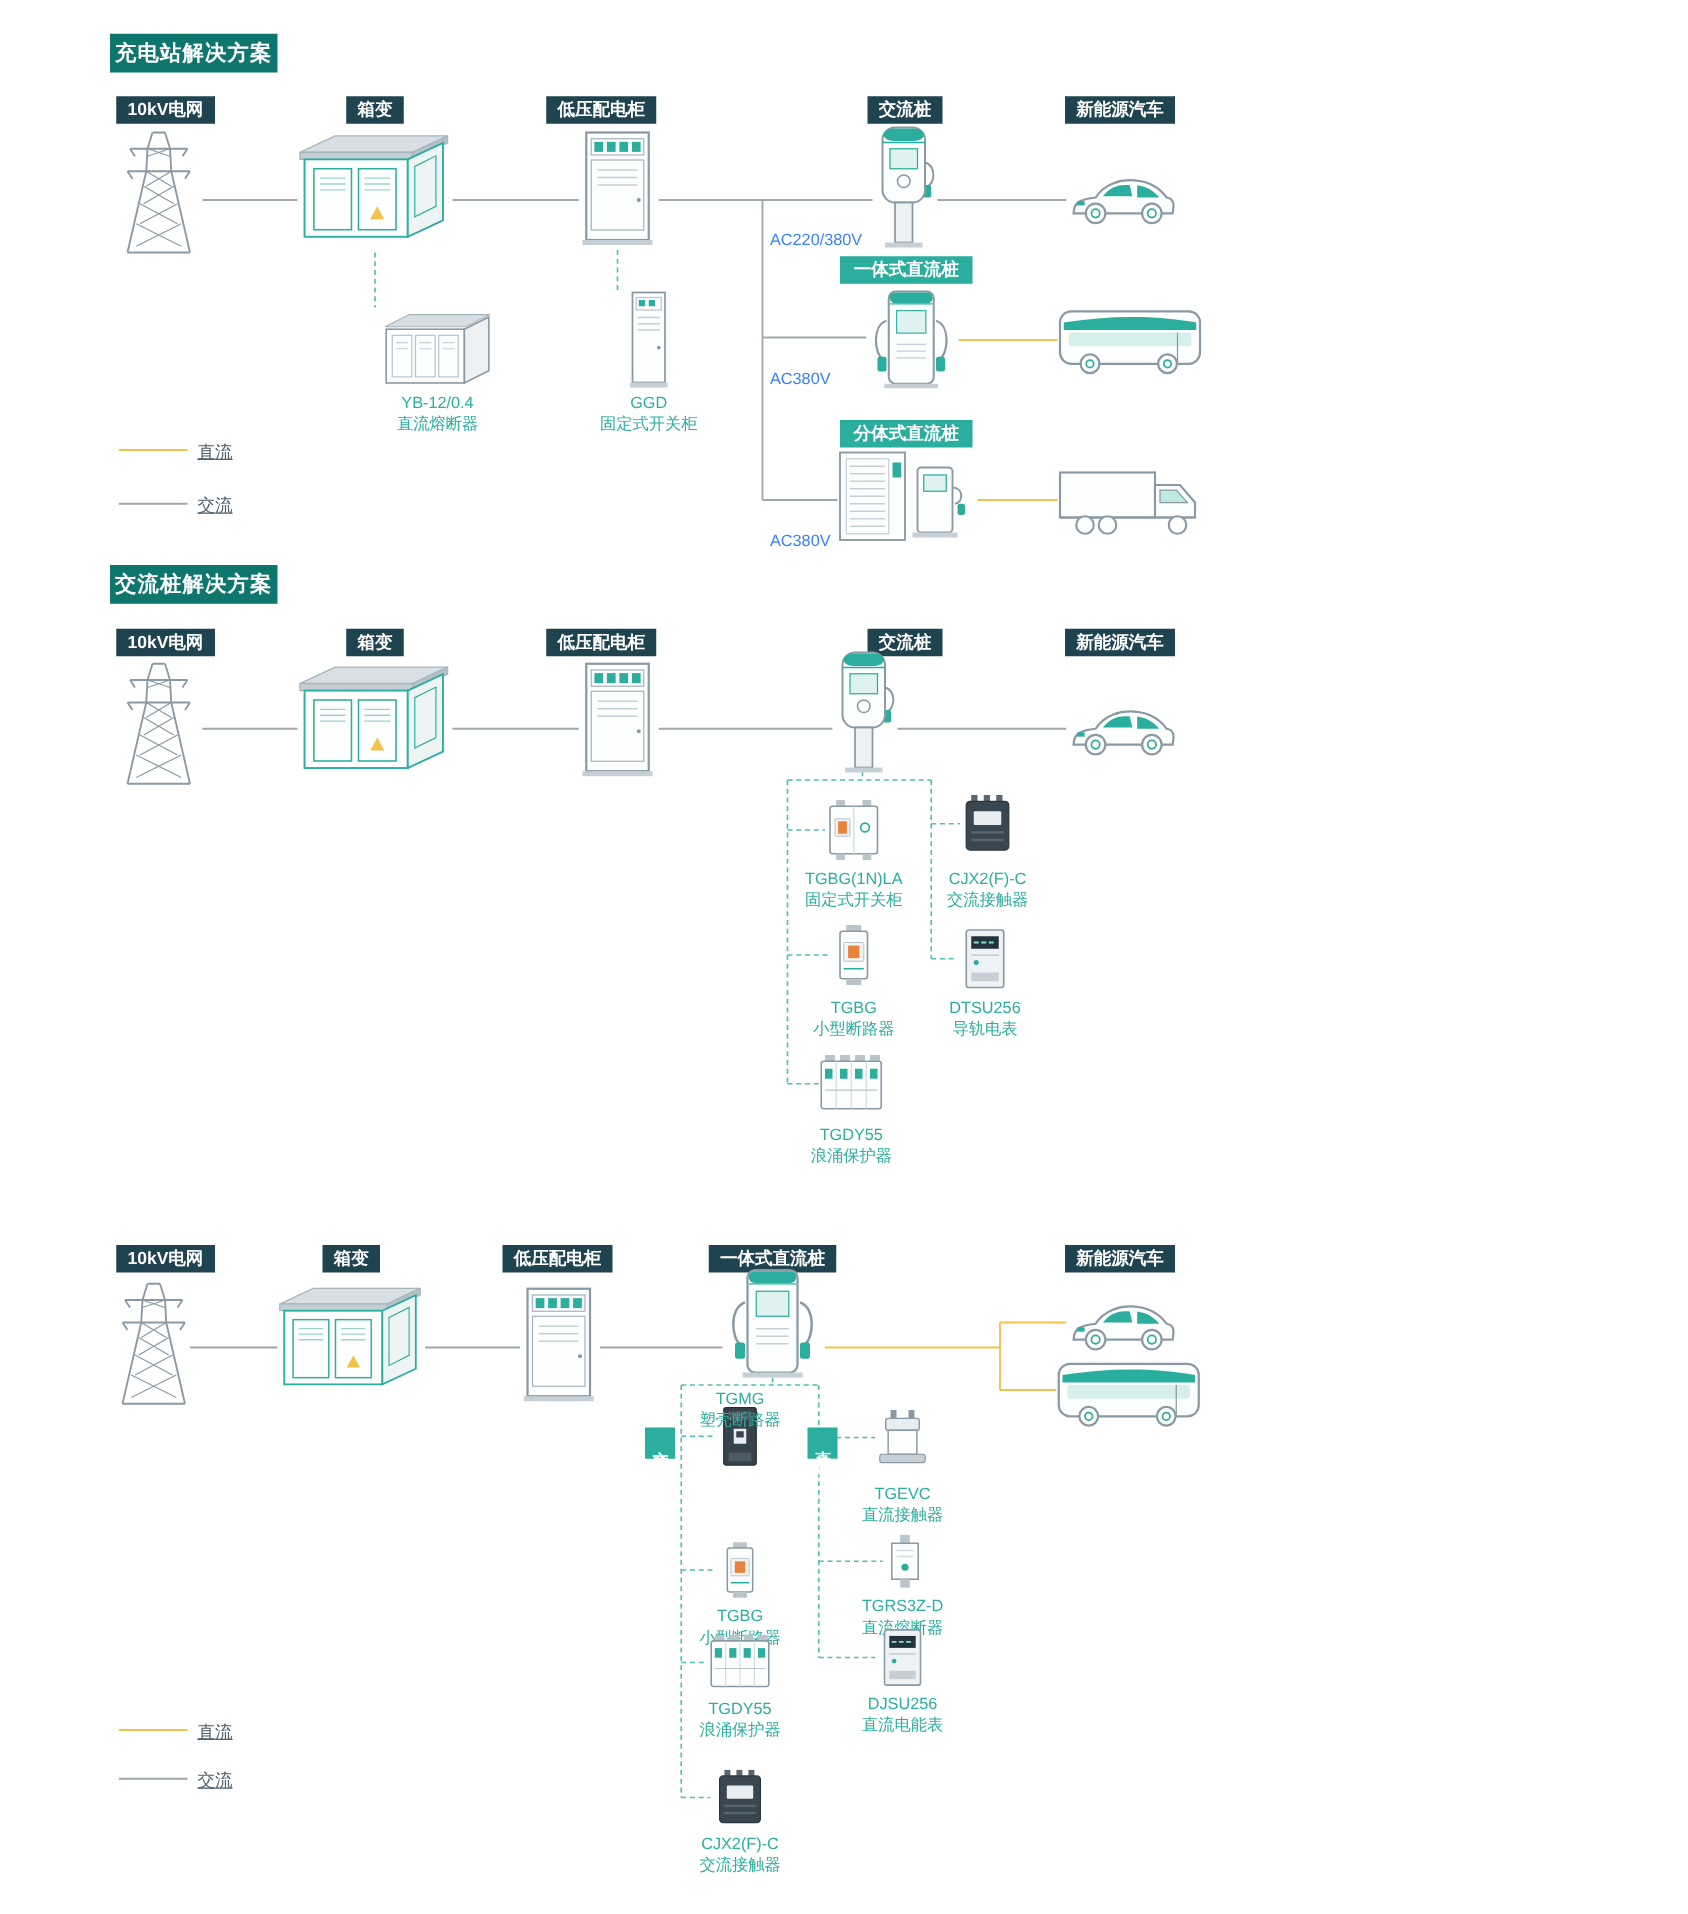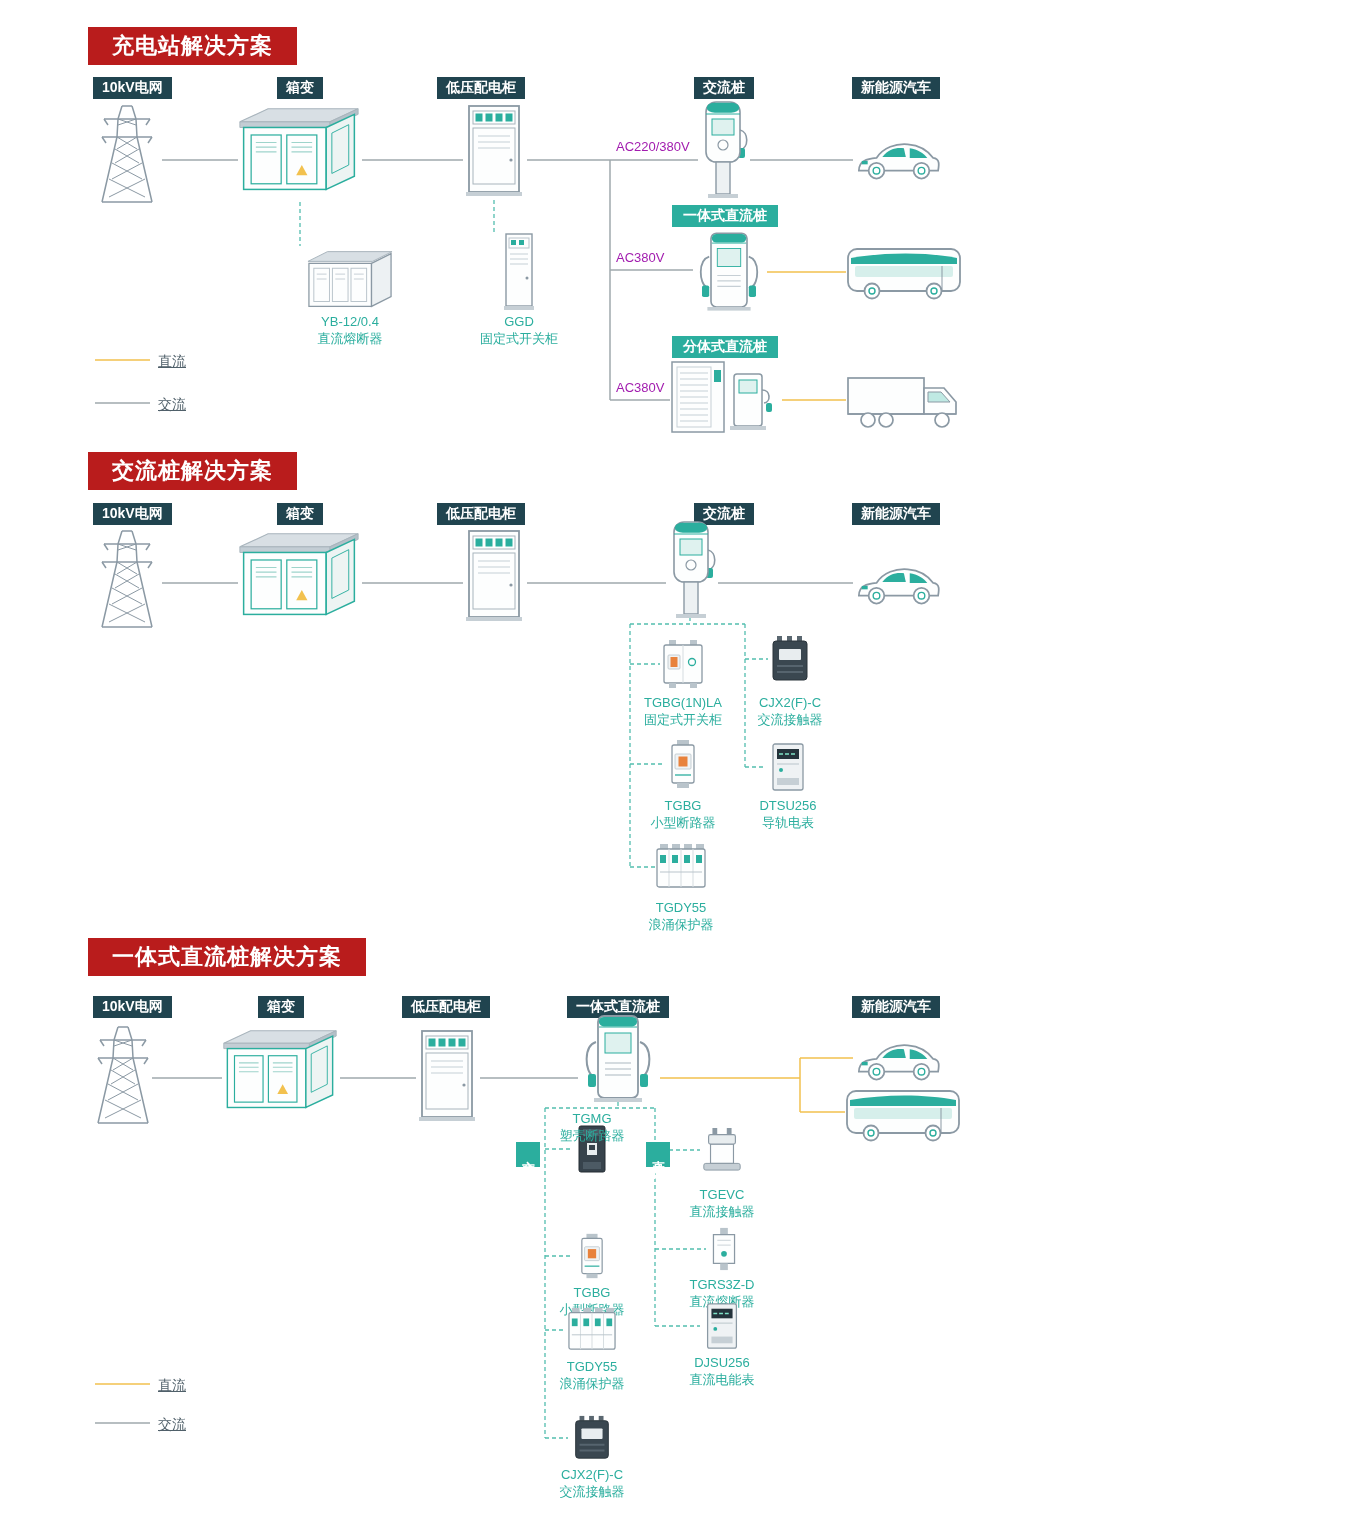--- a/index.html
+++ b/index.html
@@ -2,25 +2,25 @@
 <html><head>
 <meta charset="utf-8">
 <style>
   * { margin:0; padding:0; box-sizing:border-box; }
   html,body { background:#fff; }
   body { font-family:"Liberation Sans", sans-serif; }
   .page { position:relative; width:1350px; height:1531px; background:#ffffff; overflow:hidden; }
   .wires { position:absolute; left:0; top:0; }
   .icon { position:absolute; }
   .icon svg { width:100%; height:100%; display:block; }
-  .sec-header { position:absolute; background:#b91c1c; color:#fff; font-size:22px; font-weight:bold; padding:4px 24px; letter-spacing:1px; white-space:nowrap; }
+  .sec-header { position:absolute; background:#0f766e; color:#fff; font-size:17px; font-weight:bold; padding:4px 4px; letter-spacing:1px; white-space:nowrap; }
   .col-label { position:absolute; background:#20444F; color:#fff; font-size:14px; font-weight:bold; padding:2px 9px; white-space:nowrap; }
   .badge { position:absolute; background:#2BAE9E; color:#fff; font-size:14px; font-weight:bold; padding:2px 11px; white-space:nowrap; }
   .vbadge { position:absolute; background:#2BAE9E; color:#fff; font-size:13px; font-weight:bold; padding:8px 3px; writing-mode:vertical-rl; letter-spacing:3px; }
-  .voltage { position:absolute; color:#a21caf; font-size:13px; white-space:nowrap; }
+  .voltage { position:absolute; color:#3b82f6; font-size:13px; white-space:nowrap;margin-top:45px; }
   .prod-label { position:absolute; color:#2BAE9E; font-size:13px; text-align:center; line-height:17px; }
   .legend-text { position:absolute; color:#50606A; font-size:14px; white-space:nowrap;text-decoration:underline; }
 </style>
 </head>
 <body>
 
 <div class="page">
 
   <svg width="0" height="0" style="position:absolute" aria-hidden="true">
     <defs>
@@ -456,21 +456,20 @@
   <div class="icon" style="left:655px;top:842px;width:52px;height:50px">
       <svg>
         <use href="#sym-spd"></use>
       </svg>
     </div>
   <div class="prod-label" style="left:621px;top:899px;width:120px">
     <div>TGDY55</div>
     <div>浪涌保护器</div>
   </div>
 
-  <div class="sec-header" style="left:88px;top:938px">一体式直流桩解决方案</div>
 
   <div class="col-label" style="left:93px;top:996px">10kV电网</div>
   <div class="col-label" style="left:258px;top:996px">箱变</div>
   <div class="col-label" style="left:402px;top:996px">低压配电柜</div>
   <div class="col-label" style="left:567px;top:996px">一体式直流桩</div>
   <div class="col-label" style="left:852px;top:996px">新能源汽车</div>
 
   <div class="icon" style="left:88px;top:1024px;width:70px;height:102px">
       <svg>
         <use href="#sym-tower"></use>

